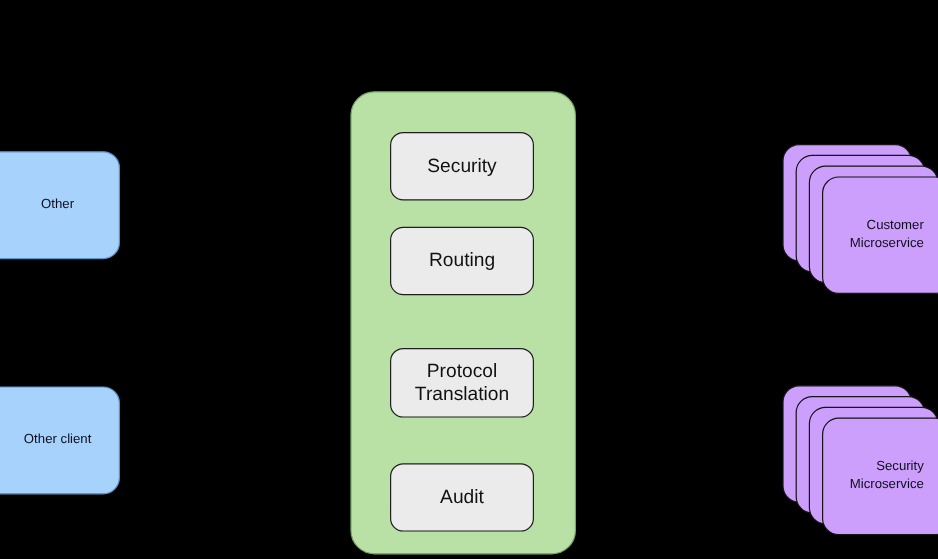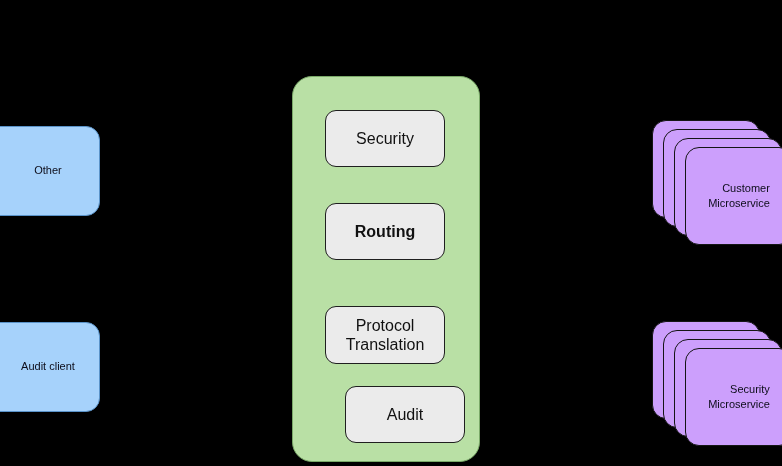--- a/index.html
+++ b/index.html
@@ -60,23 +60,23 @@
     border-radius: 11px;
     display: flex;
     align-items: center;
     justify-content: center;
     text-align: center;
     color: #111111;
     font-size: 16px;
     line-height: 1.2;
   }
   #capability-security  { top: 110px; height: 57px; }
-  #capability-routing   { top: 203px; height: 57px; font-weight: bold; }
-  #capability-protocol  { top: 306px; height: 58px; }
-  #capability-audit     { top: 386px; height: 57px; margin-left: 20px; }
+  #capability-routing   { top: 189px; height: 57px; }
+  #capability-protocol  { top: 290px; height: 58px; }
+  #capability-audit     { top: 386px; height: 57px; }
   .capability-label { white-space: pre-line; }
 
   
   .service-stack {
     position: absolute;
     width: 142px;
     height: 136px;
   }
   #customer-service-stack { left: 652px; top: 120px; }
   #payments-service-stack { left: 652px; top: 321px; }
@@ -108,21 +108,21 @@
 </head>
 <body>
 
 <div id="canvas">
 
   <div id="client-box" class="client-box">
     <span class="client-label">Other</span>
   </div>
 
   <div id="other-client-box" class="client-box">
-    <span class="client-label">Audit client</span>
+    <span class="client-label">Other client</span>
   </div>
 
   <div id="gateway-container"></div>
 
   <div id="capability-security" class="capability-box">
     <span class="capability-label">Security</span>
   </div>
 
   <div id="capability-routing" class="capability-box">
     <span class="capability-label">Routing</span>

